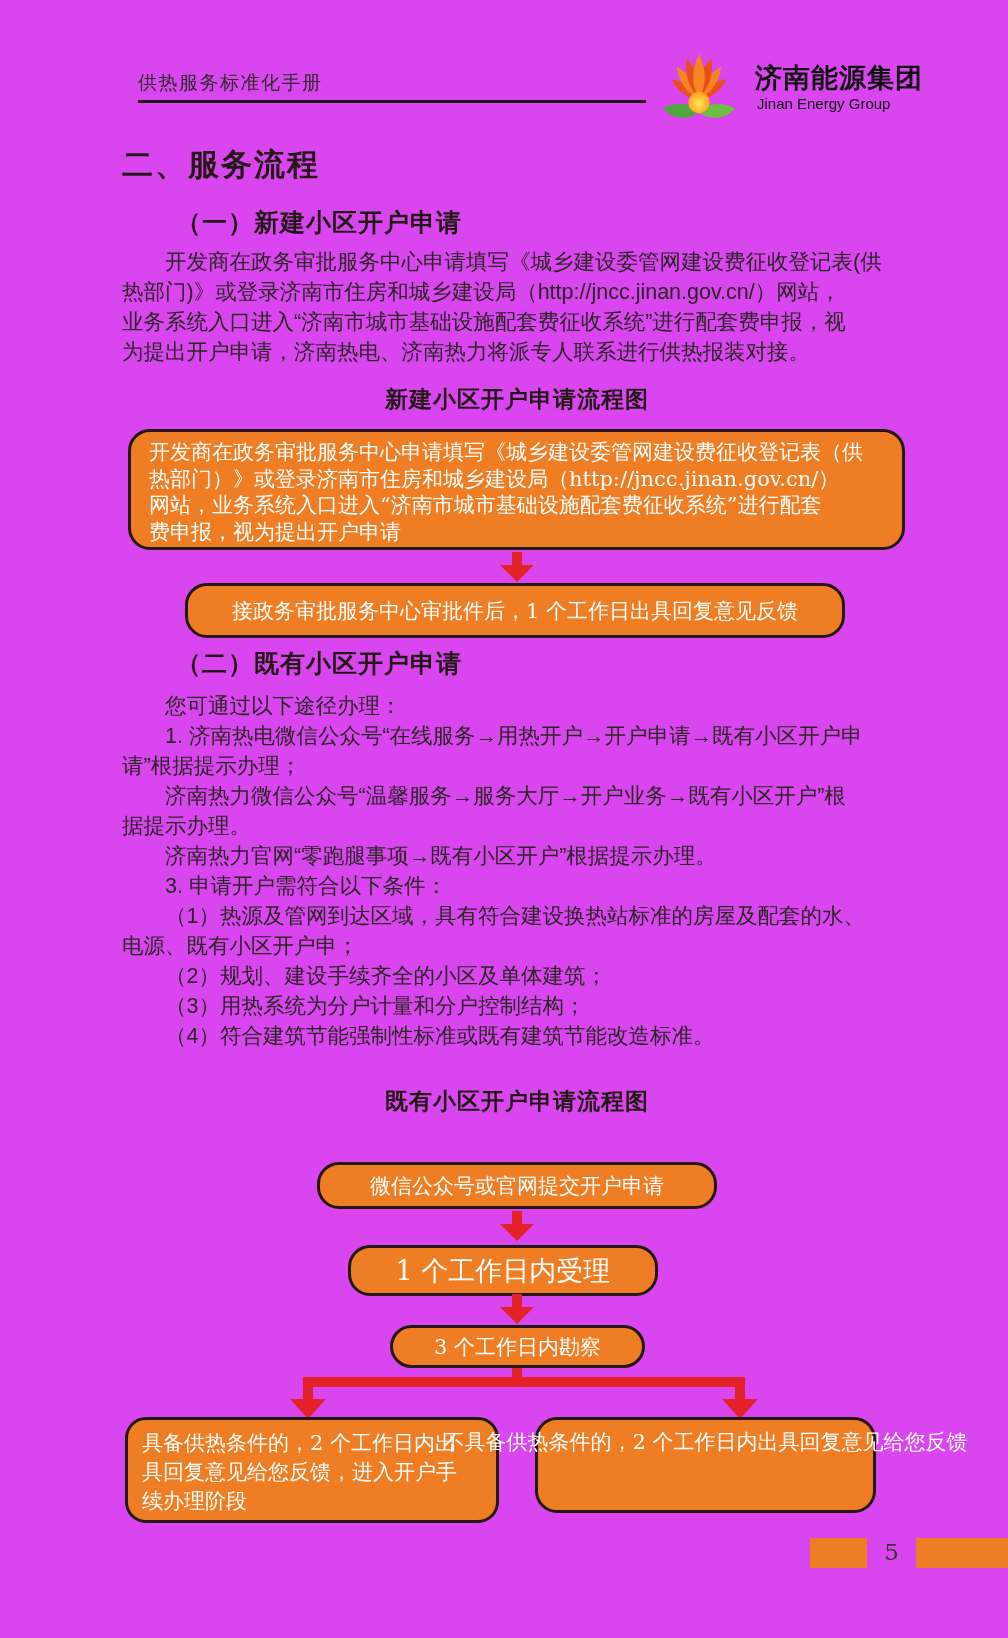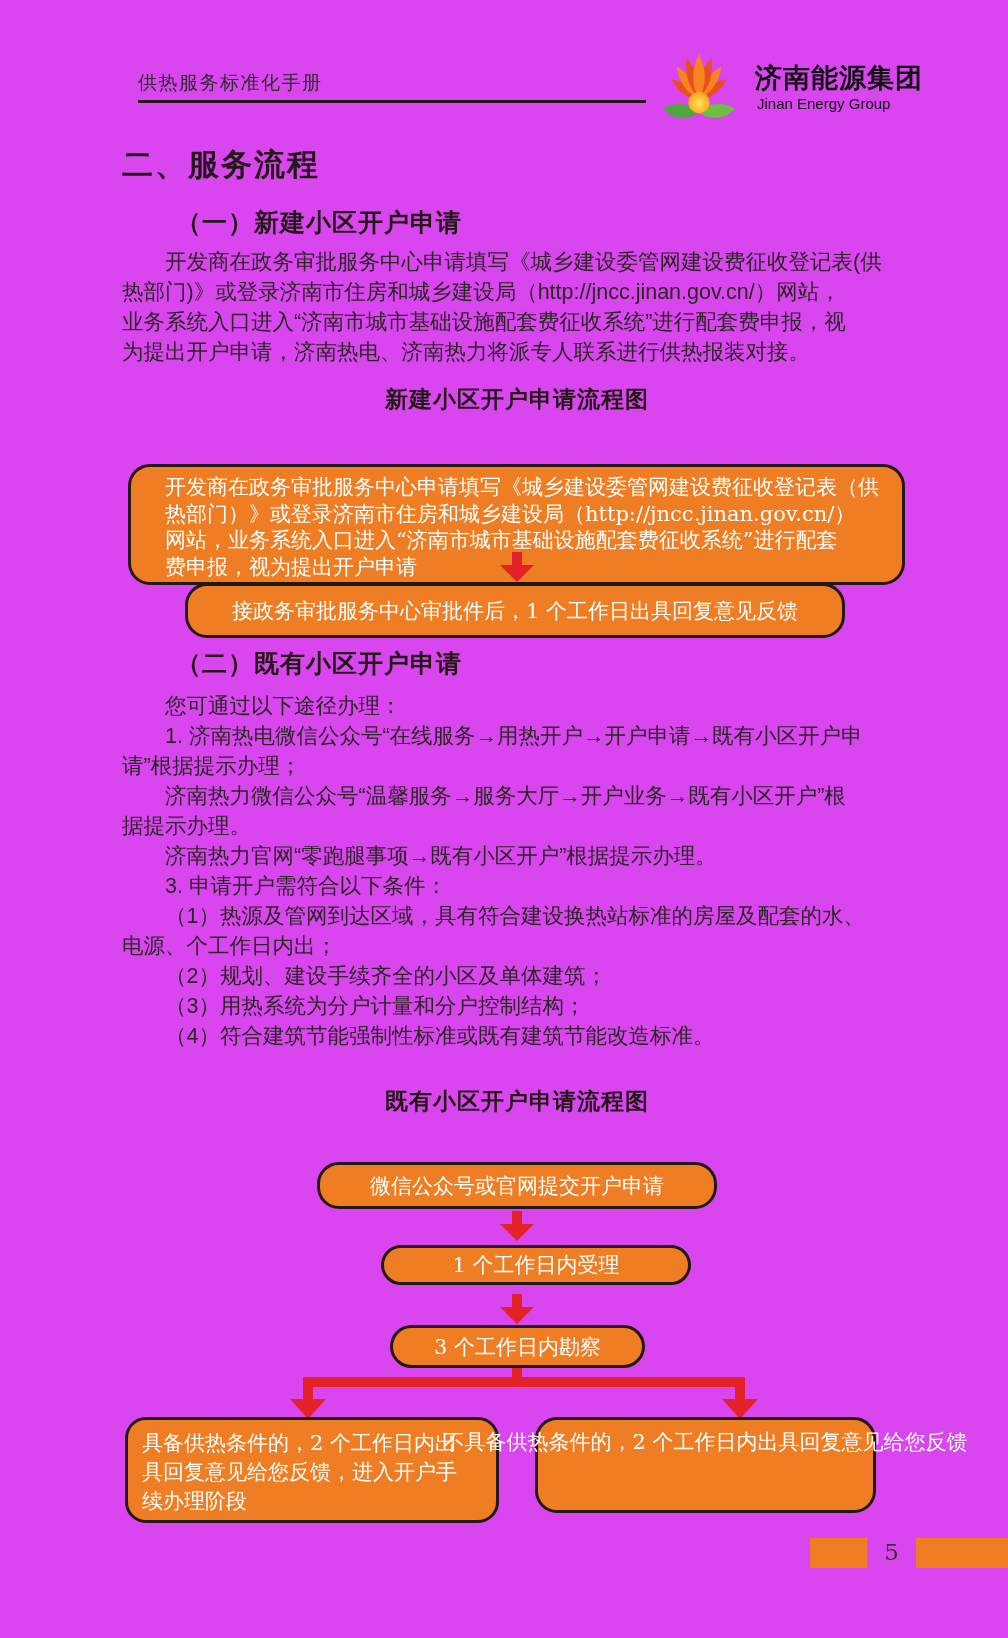--- a/index.html
+++ b/index.html
@@ -31,25 +31,25 @@
   
   .chart-title{position:absolute;left:122px;width:790px;text-align:center;font-size:23px;font-weight:bold;color:var(--ink);letter-spacing:1px;}
   #chart1-title{top:384px;}
   #chart2-title{top:1086px;}
   .obox{
     position:absolute;box-sizing:border-box;background:var(--orange);
     border:3px solid var(--ink);border-radius:22px;color:#ffffff;
     font-family:"DejaVu Serif",serif;
   }
   .obox .tl{white-space:nowrap;}
-  #flow1-box1{left:128px;top:429px;width:777px;height:121px;padding:7px 34px;font-size:21px;line-height:26.6px;margin-top:35px;}
+  #flow1-box1{left:128px;top:429px;width:777px;height:121px;padding:7px 18px;font-size:21px;line-height:26.6px;}
   #flow1-box2{left:185px;top:583px;width:660px;height:55px;font-size:21px;}
   .obox.center{display:flex;align-items:center;justify-content:center;text-align:center;}
   #flow2-box1{left:317px;top:1162px;width:400px;height:47px;font-size:21px;}
-  #flow2-box2{left:381px;top:1245px;width:310px;height:40px;font-size:21px;}
+  #flow2-box2{left:348px;top:1245px;width:310px;height:51px;font-size:27px;}
   #flow2-box3{left:390px;top:1325px;width:255px;height:43px;font-size:21px;}
   #flow2-left{left:125px;top:1417px;width:374px;height:106px;padding:9px 14px;font-size:21px;line-height:29px;border-radius:21px;}
   #flow2-right{left:535px;top:1417px;width:341px;height:96px;padding:8px 16px;font-size:21px;line-height:29px;display:flex;flex-direction:row;justify-content:center;}
   
   .varrow{position:absolute;width:34px;height:30px;}
   #arrow1{left:500px;top:552px;}
   #arrow2a{left:500px;top:1211px;}
   #arrow2b{left:500px;top:1294px;}
   .rbar{position:absolute;background:var(--red);}
   #branch-stem{left:512px;top:1368px;width:10px;height:10px;}
@@ -135,21 +135,21 @@
   <div class="sub-heading" id="sub2-heading">（二）既有小区开户申请</div>
   <div class="para" id="para2">
       <div class="tl">　　您可通过以下途径办理：</div>
       <div class="tl">　　1. 济南热电微信公众号“在线服务→用热开户→开户申请→既有小区开户申</div>
       <div class="tl">请”根据提示办理；</div>
       <div class="tl">　　济南热力微信公众号“温馨服务→服务大厅→开户业务→既有小区开户”根</div>
       <div class="tl">据提示办理。</div>
       <div class="tl">　　济南热力官网“零跑腿事项→既有小区开户”根据提示办理。</div>
       <div class="tl">　　3. 申请开户需符合以下条件：</div>
       <div class="tl">　　（1）热源及管网到达区域，具有符合建设换热站标准的房屋及配套的水、</div>
-      <div class="tl">电源、个工作日内出；</div>
+      <div class="tl">电源、既有小区开户申；</div>
       <div class="tl">　　（2）规划、建设手续齐全的小区及单体建筑；</div>
       <div class="tl">　　（3）用热系统为分户计量和分户控制结构；</div>
       <div class="tl">　　（4）符合建筑节能强制性标准或既有建筑节能改造标准。</div>
     </div>
 
   <div class="chart-title" id="chart2-title">既有小区开户申请流程图</div>
   <div class="obox center" id="flow2-box1">微信公众号或官网提交开户申请</div>
   <svg class="varrow" id="arrow2a" viewBox="0 0 34 30">
     <rect x="12" y="0" width="10" height="14" fill="#E32228"></rect>
       <polygon points="0,13 34,13 17,30" fill="#E32228"></polygon>

